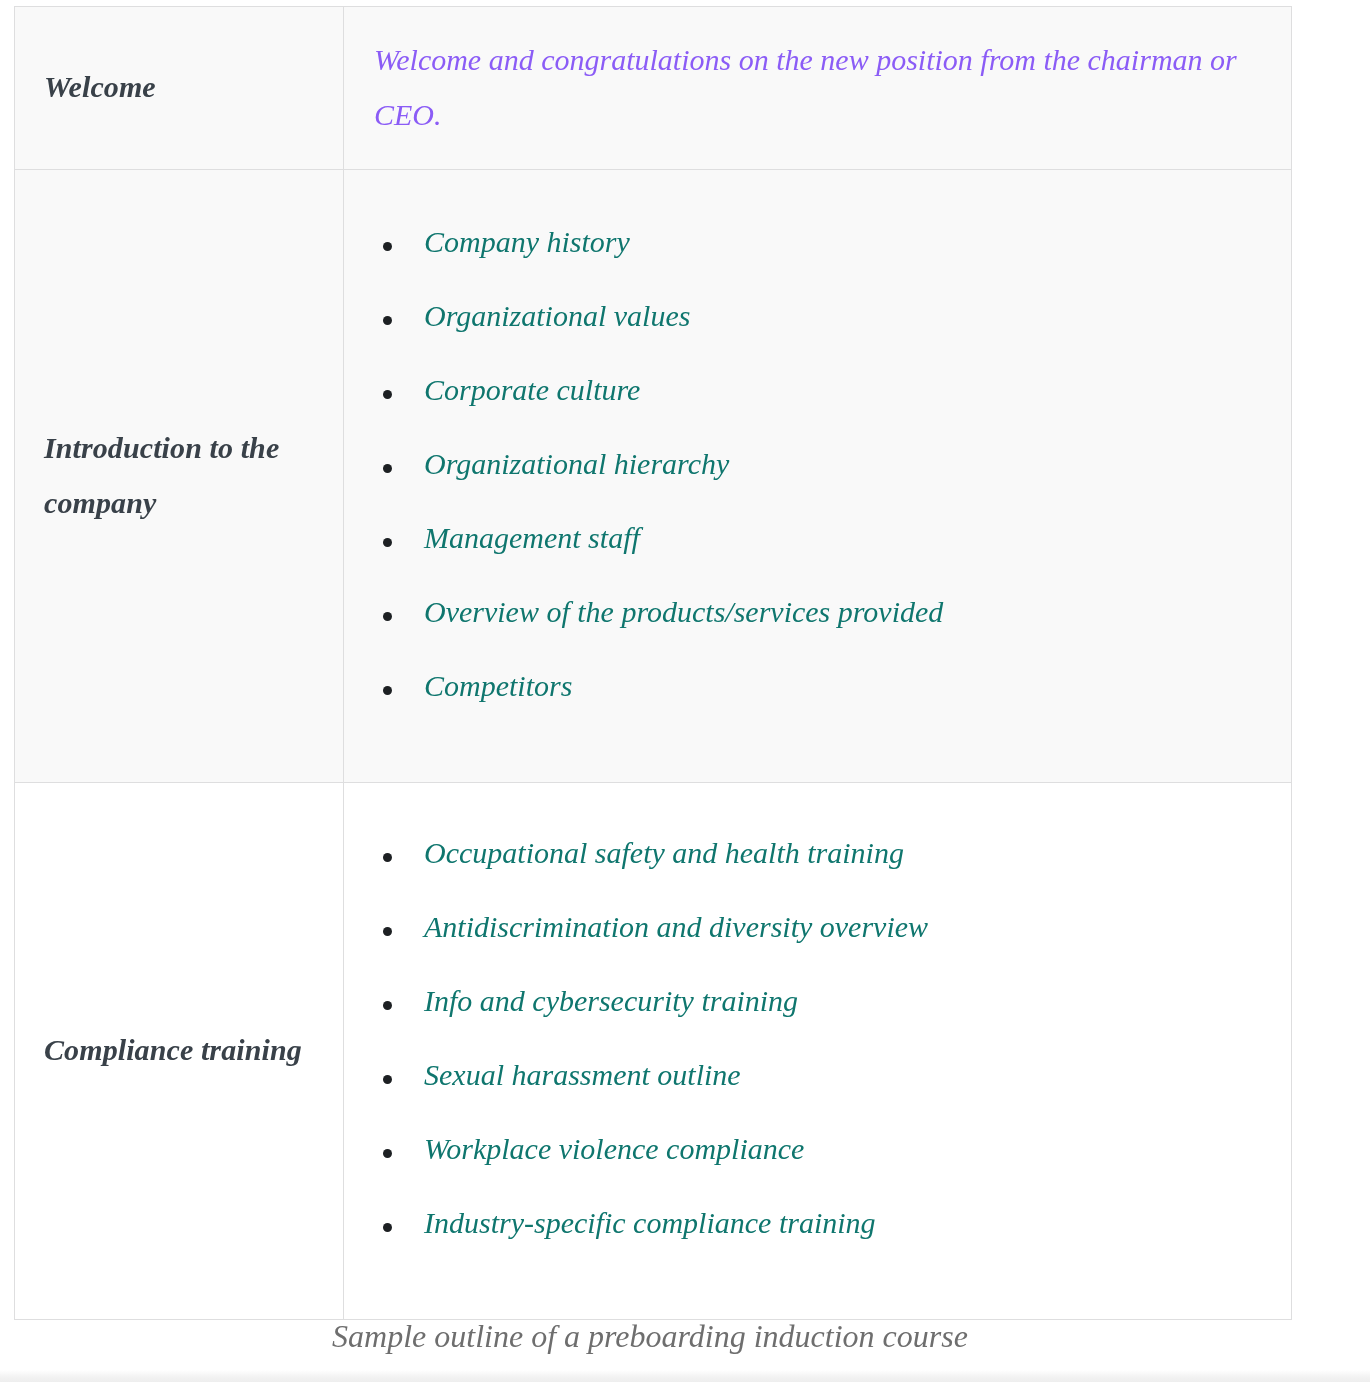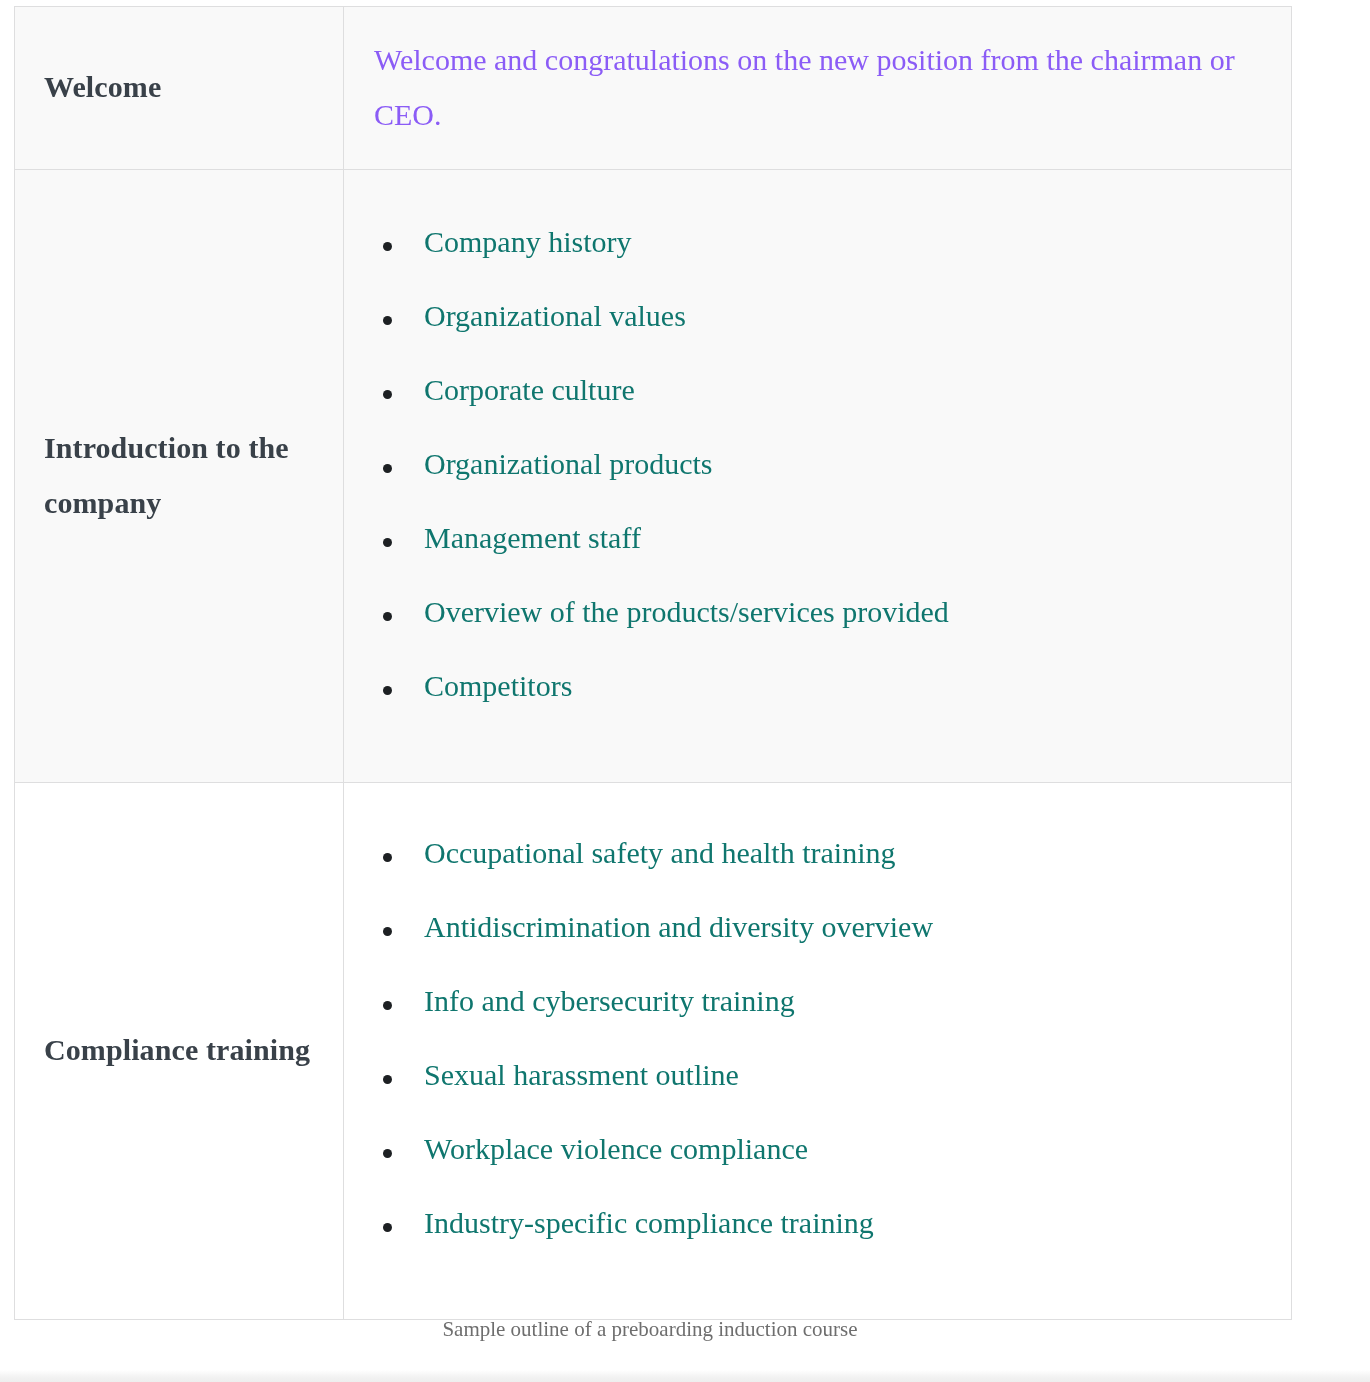--- a/index.html
+++ b/index.html
@@ -13,20 +13,21 @@
     overflow: hidden;
     font-family: "Liberation Serif", "DejaVu Serif", serif;
     -webkit-font-smoothing: antialiased;
   }
 
   .page {
     position: relative;
     width: 1326px;
     height: 1382px;
     background: #ffffff;
+    font-style: italic;
   }
 
   
   .outline-table {
     position: absolute;
     left: 14px;
     top: 6px;
     width: 1277px;
     border-collapse: collapse;
     table-layout: fixed;
@@ -93,21 +94,21 @@
   td.content-cell.list-cell { padding: 49px 30px 66px 30px; }
   td.content-cell.list-cell-b { padding: 47px 30px 66px 30px; }
 
   
   .caption {
     position: absolute;
     left: 0;
     top: 1316px;
     width: 1300px;
     text-align: center;
-    font-size: 21px;
+    font-size: 32px;
     color: #6e6e6e;
     line-height: 1.3;
   }
 
   
   .bottom-band {
     position: absolute;
     left: 0;
     bottom: 0;
     width: 1370px;
@@ -139,21 +140,21 @@
 
       <tr class="row-shaded">
         <td class="label-cell">
           <div class="label-text">Introduction to the company</div>
         </td>
         <td class="content-cell list-cell">
           <ul class="bullets">
             <li><span class="dot"></span><span>Company history</span></li>
             <li><span class="dot"></span><span>Organizational values</span></li>
             <li><span class="dot"></span><span>Corporate culture</span></li>
-            <li><span class="dot"></span><span>Organizational products</span></li>
+            <li><span class="dot"></span><span>Organizational hierarchy</span></li>
             <li><span class="dot"></span><span>Management staff</span></li>
             <li><span class="dot"></span><span>Overview of the products/services provided</span></li>
             <li><span class="dot"></span><span>Competitors</span></li>
           </ul>
         </td>
       </tr>
 
       <tr class="row-plain">
         <td class="label-cell">
           <div class="label-text">Compliance training</div>

